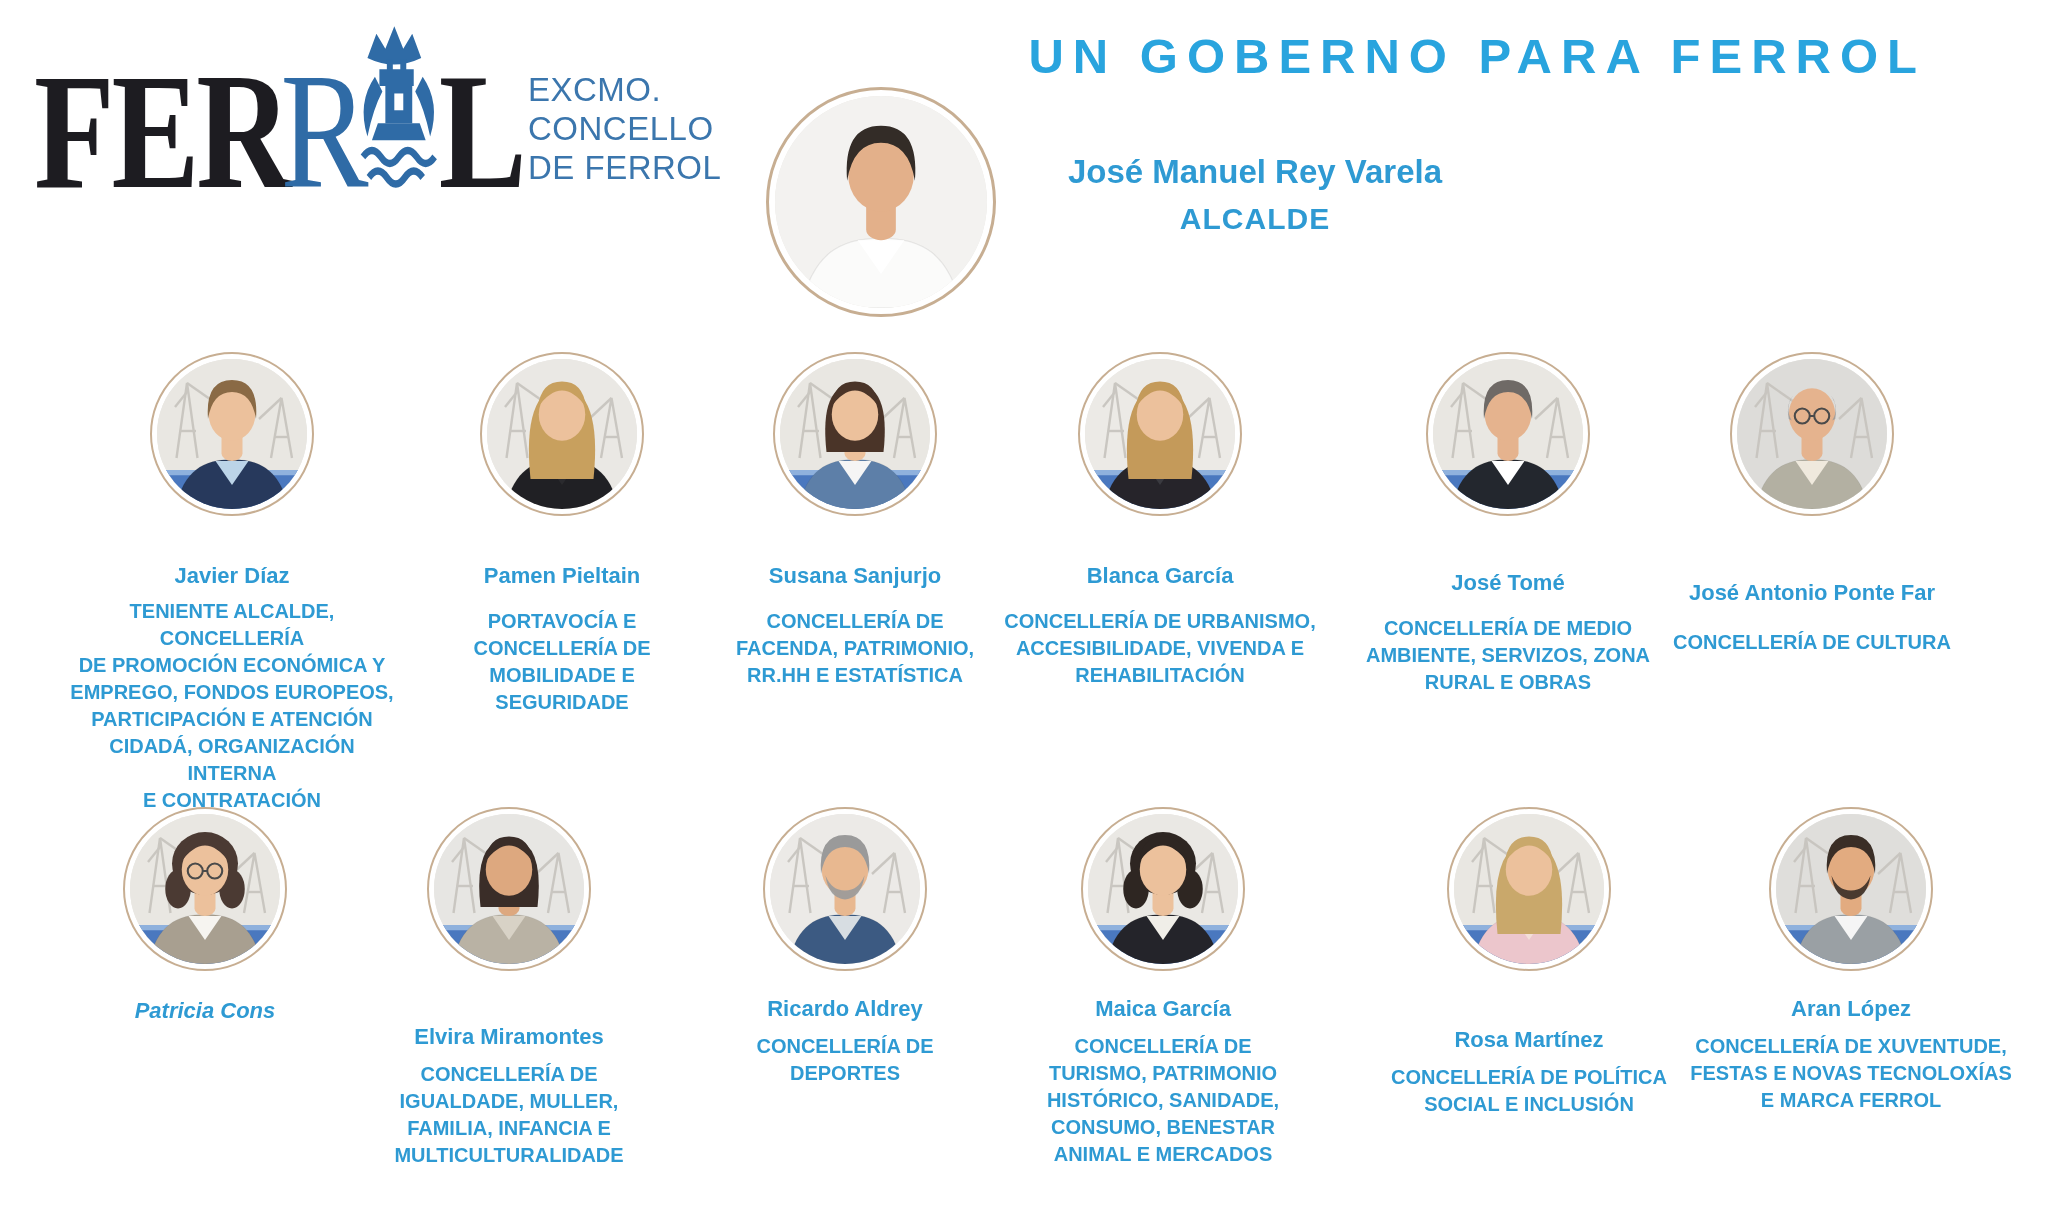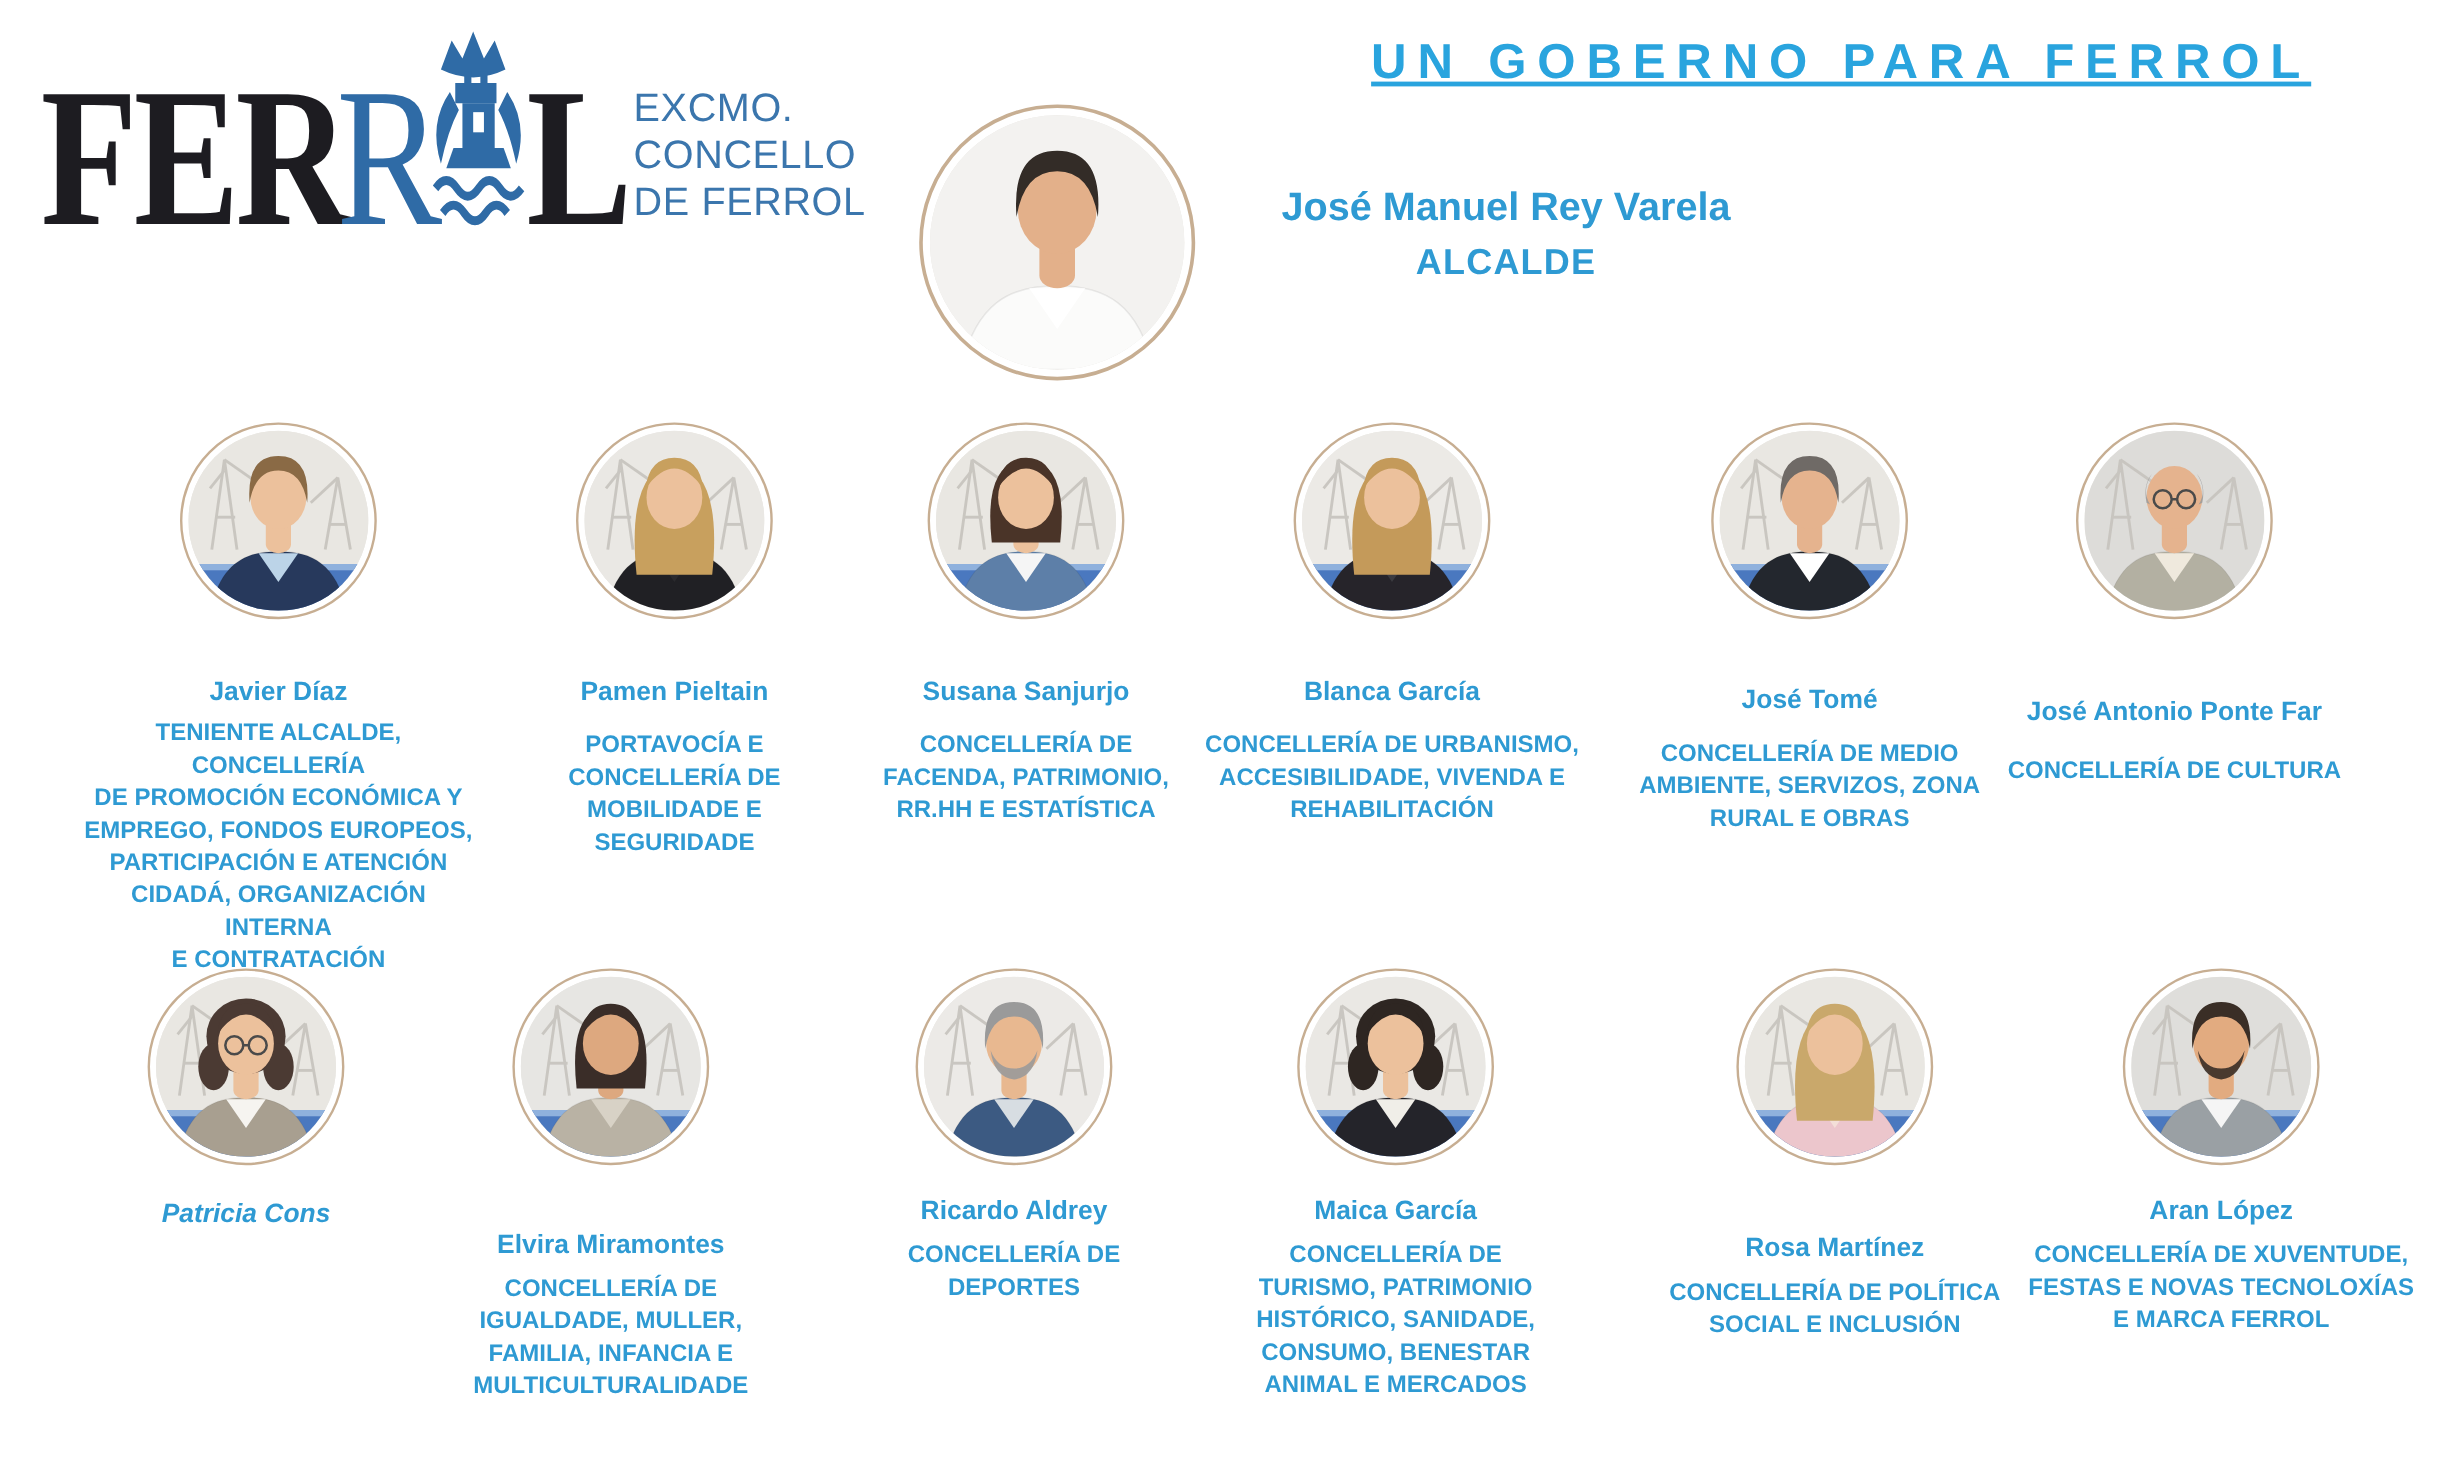--- a/index.html
+++ b/index.html
@@ -21,22 +21,22 @@
   .logo-word{position:absolute;left:34px;top:16px;display:flex;align-items:flex-end;
     font-family:"Liberation Serif",serif;font-size:165px;line-height:1;
     transform:scaleX(.8);transform-origin:left bottom;white-space:nowrap;}
   .logo-letter{font-weight:700;color:var(--logo-black);letter-spacing:-4px;}
   .logo-letter.blue{font-weight:400;color:var(--logo-blue);margin-left:-10px;margin-right:-8px;}
   .logo-crest{width:112px;height:196px;margin:0 -6px;margin-bottom:2px;flex:none;}
   .logo-sub{position:absolute;left:528px;top:70px;font-size:33px;line-height:39px;
     color:#3b76ad;letter-spacing:.5px;white-space:pre-line;}
 
   
-  .org-title{position:absolute;top:28px;right:122px;font-size:41px;font-weight:800;
-    letter-spacing:9px;color:var(--title-blue);white-space:nowrap;text-decoration:underline;}
+  .org-title{position:absolute;top:28px;right:122px;font-size:49px;font-weight:800;
+    letter-spacing:9px;color:var(--title-blue);white-space:nowrap;}
 
   
   .mayor-ring{position:absolute;left:766px;top:87px;width:230px;height:230px;
     border:3px solid var(--ring);border-radius:50%;padding:6px;background:#fff;}
   .mayor-text{position:absolute;left:1045px;top:152px;width:420px;text-align:center;color:var(--accent);}
   .mayor-name{font-size:33px;font-weight:700;line-height:40px;}
   .mayor-role{font-size:30px;font-weight:700;letter-spacing:1px;margin-top:10px;}
 
   
   .photo{width:100%;height:100%;border-radius:50%;overflow:hidden;background:var(--photo-bg);}

